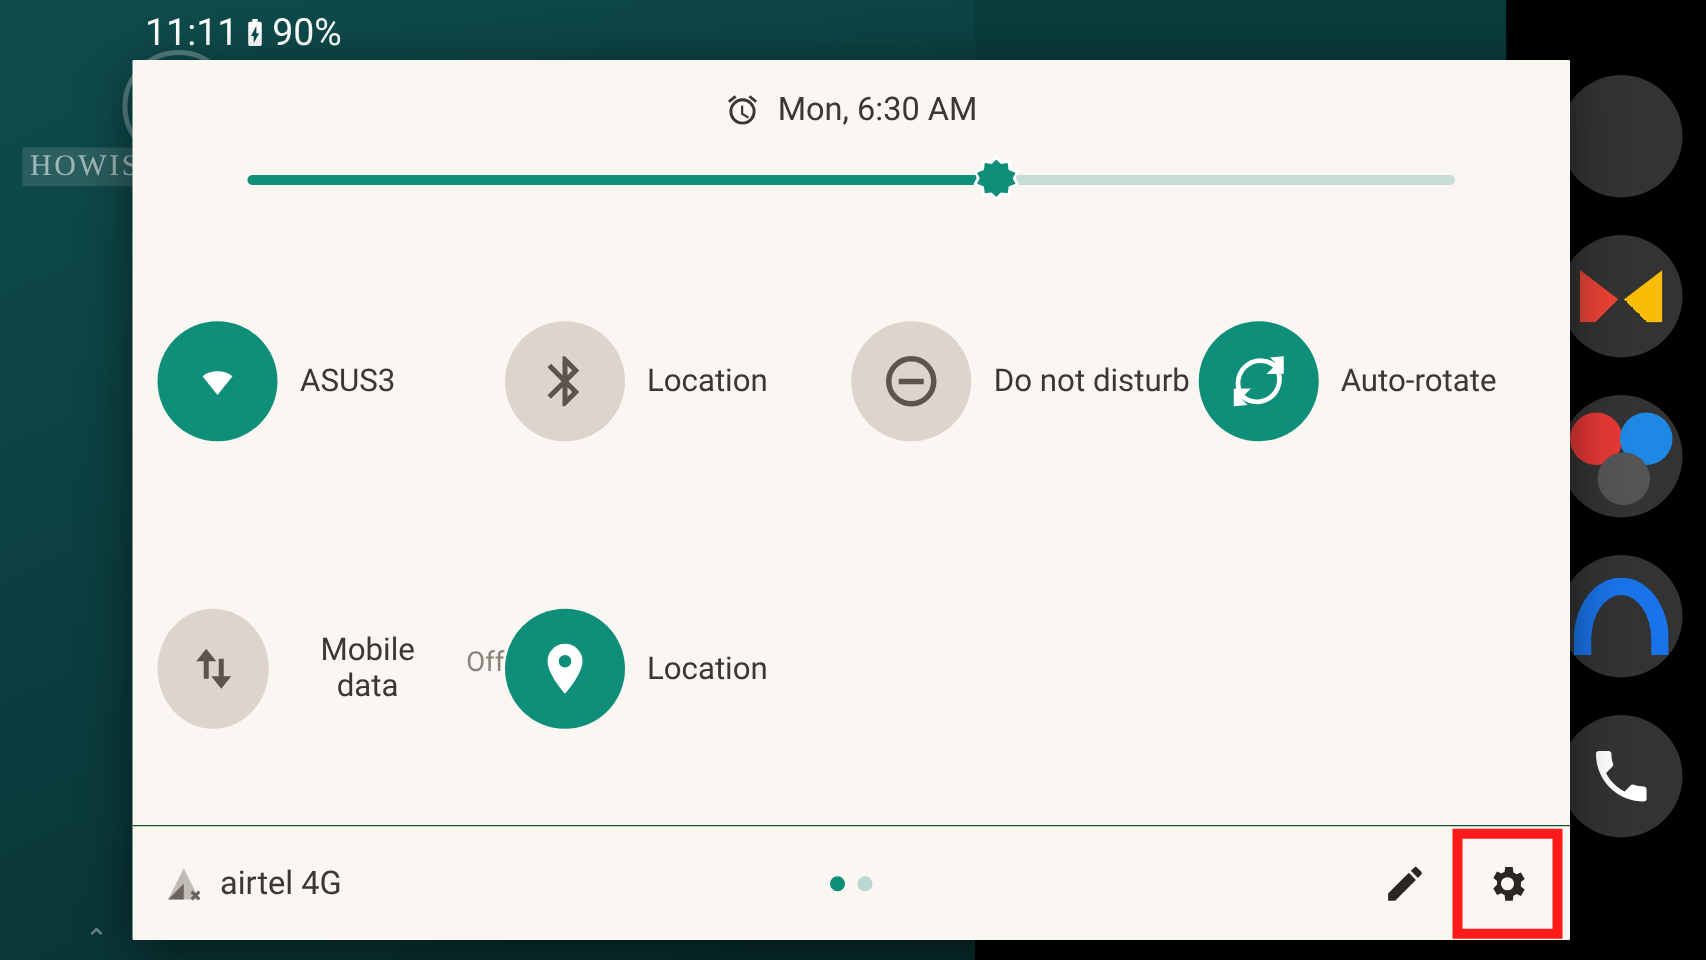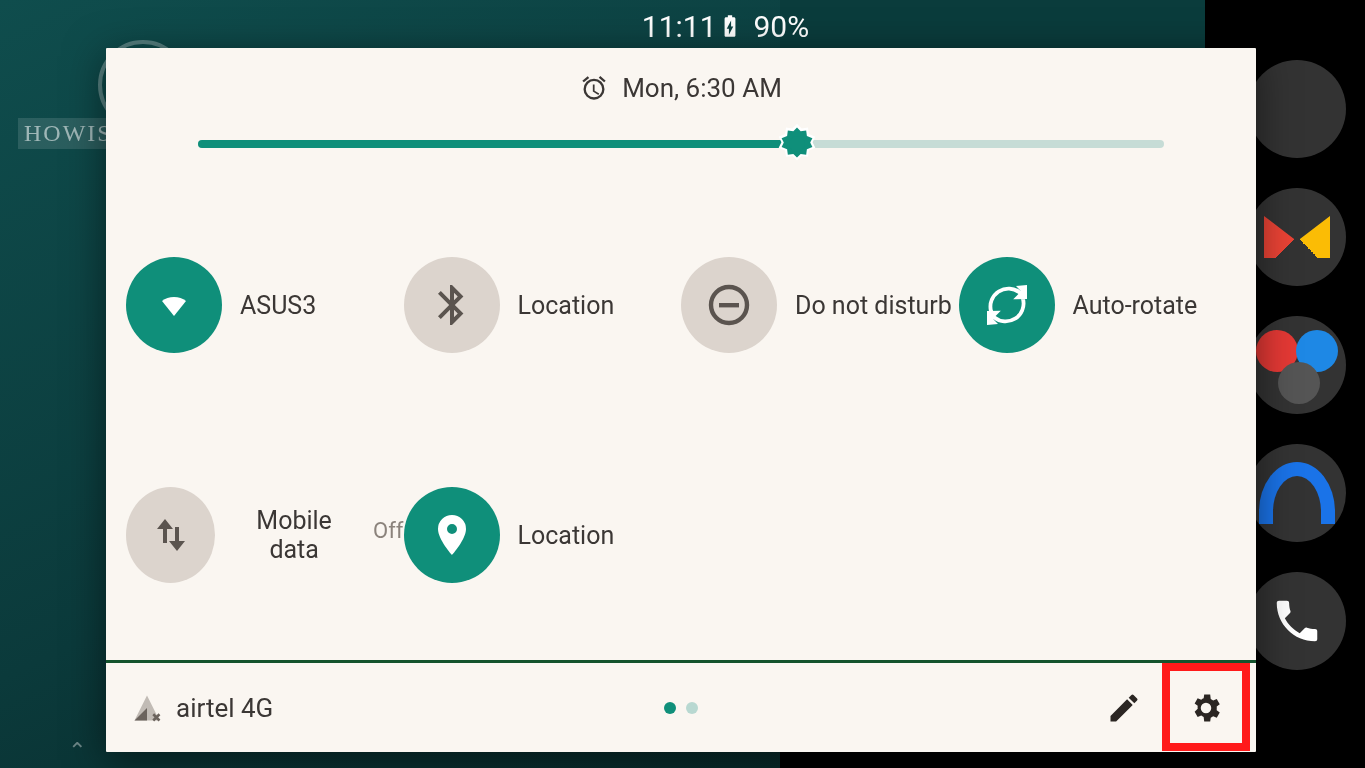--- a/index.html
+++ b/index.html
@@ -16,24 +16,24 @@
     background: linear-gradient(155deg, #0f4d4d 0%, #0b3a3b 60%, #082a2a 100%);
   }
   .bg-right {
     position: absolute; right: 0; top: 0; width: 160px; height: 768px;
     background: #000;
   }
 
   
   .status-bar {
     position: absolute; top: 0; left: 0; right: 0; height: 52px;
-    display: flex; justify-content: center; align-items: center;
+    display: flex; justify-content: flex-start; align-items: center;
     padding: 0 30px 0 116px; color: #fff; font-size: 30px; font-weight: 400; z-index: 5;
   }
-  .status-right { display: flex; align-items: center; gap: 11px; }
+  .status-right { display: flex; align-items: center; gap: 1px; }
 
   
   .watermark {
     position: absolute; left: 18px; top: 118px; z-index: 3;
     color: rgba(255,255,255,0.55); font-family: Georgia, serif; font-size: 24px;
     letter-spacing: 2px; background: rgba(255,255,255,0.12);
     padding: 2px 6px;
   }
   .watermark-head {
     position: absolute; left: 98px; top: 40px; width: 90px; height: 90px;
@@ -111,21 +111,21 @@
   }
   .tile-icon.on  { background: #0f8f7a; color:#fff; }
   .tile-icon.off { background: #dcd4cd; color:#5b544f; }
   .tile-icon.dis { background: #e3ddd6; color:#b8afa7; }
   .tile-icon svg { width: 48px; height: 48px; fill: currentColor; }
   .tile-label { font-size: 25px; color:#3b3735; text-align:center; }
   .tile-sub   { font-size: 22px; color:#8b837c; margin-top:-10px; }
   .tile.disabled .tile-label { color:#b8afa7; }
 
   .panel-footer {
-    height: 92px; border-top: 3px solid #14532d;
+    height: 92px; border-top: 1px solid #14532d;
     display: flex; align-items: center; padding: 0 18px 0 26px;
     position: relative;
   }
   .carrier { display:flex; align-items:center; gap:14px; font-size:26px; color:#3b3735; }
   .page-dots { position:absolute; left:50%; transform:translateX(-50%); display:flex; gap:10px;}
   .page-dots .dot{ width:12px; height:12px; border-radius:50%; background:#b8d8d1;}
   .page-dots .dot.active{ background:#0f8f7a;}
   .footer-actions { margin-left:auto; display:flex; gap:18px; align-items:center;}
   .icon-btn { width:64px; height:64px; display:flex; align-items:center; justify-content:center; cursor:pointer;}
   .icon-btn svg{ width:36px; height:36px; fill:#2b2623; }

